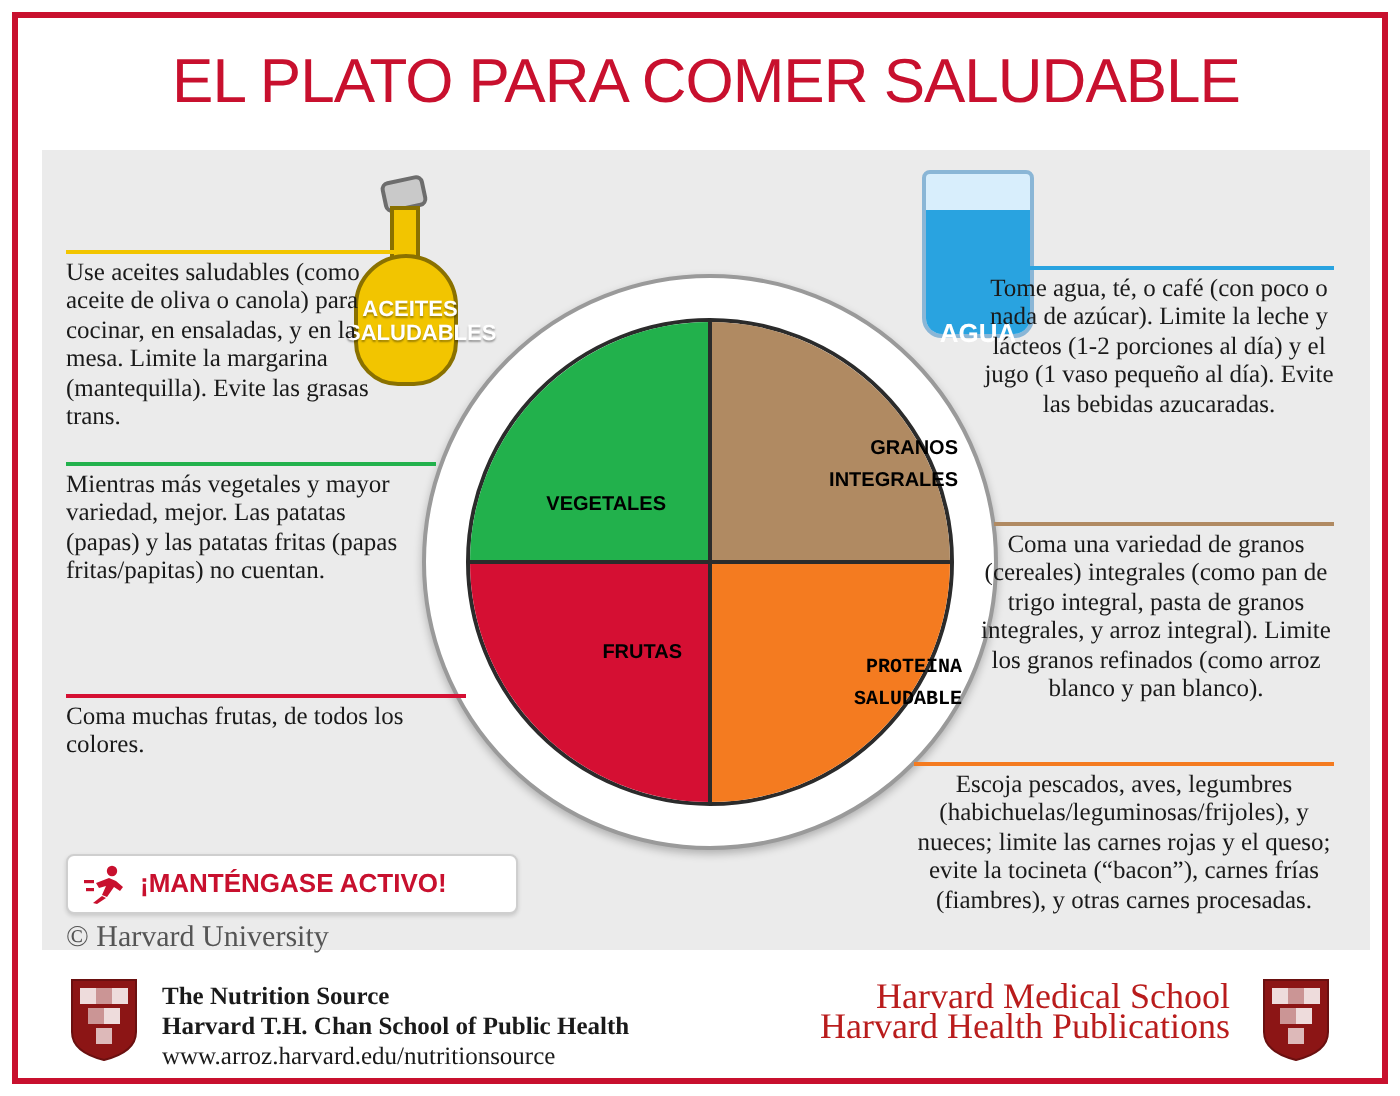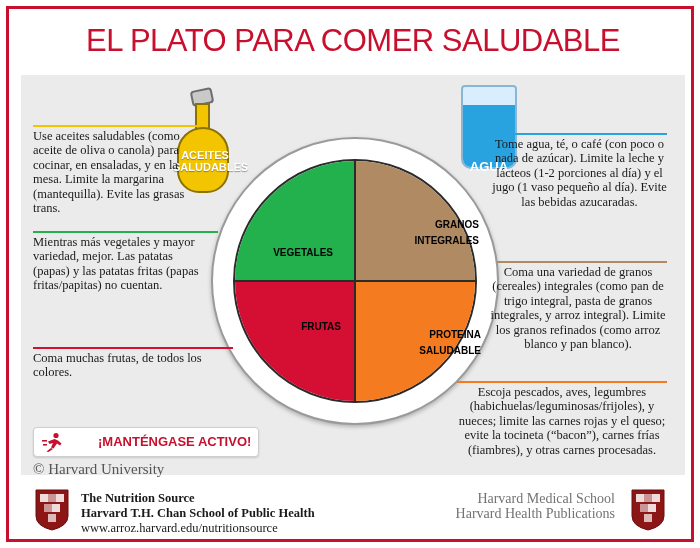--- a/index.html
+++ b/index.html
@@ -64,21 +64,21 @@
     font-weight:bold;
     color:#000000;
     font-size:10px;
     text-align:right;
     line-height:16px;
     width:110px;
   }
   .lbl-veg{left:12px;top:108px;}
   .lbl-gra{left:158px;top:80px;}
   .lbl-fru{left:20px;top:182px;}
-  .lbl-pro{left:160px;top:190px;}
+  .lbl-pro{left:160px;top:190px;font-family:Liberation Mono, monospace;}
 
   
   .oil{
     position:absolute;left:160px;top:78px;width:68px;height:110px;
   }
   .oil-body{
     position:absolute;left:8px;top:40px;width:52px;height:66px;
     background:#f2c500;
     border:2px solid #8a7100;
     border-radius:26px 26px 22px 22px;
@@ -143,40 +143,40 @@
     position:absolute;left:24px;top:418px;width:224px;height:28px;
     background:#ffffff;border:1px solid #cfcfcf;border-radius:4px;
     box-shadow:0 1px 2px rgba(0,0,0,0.15);
   }
   .runner{
     position:absolute;left:8px;top:4px;width:22px;height:20px;
   }
   .active-text{
     position:absolute;left:36px;top:6px;
     font-family:"Liberation Sans", sans-serif;
-    font-weight:bold;font-size:13px;color:#c8102e;margin-left:28px;
+    font-weight:bold;font-size:13px;color:#c8102e;
   }
   .copyright{
     position:absolute;left:24px;top:452px;
     font-size:15px;color:#555555;
   }
   
   .shield{
     position:absolute;width:34px;height:42px;
   }
   .shield svg{display:block;}
   .foot-left{
     position:absolute;left:72px;top:482px;
     font-size:12.5px;line-height:15px;color:#1a1a1a;
   }
   .foot-left .b{font-weight:bold;}
   .foot-right{
     position:absolute;right:76px;top:482px;
     text-align:right;
-    font-size:14px;line-height:15px;color:#737373;
+    font-size:18px;line-height:15px;color:#b91c1c;
   }
 </style>
 </head>
 <body>
 
 <div class="frame">
 
   <div class="title">EL PLATO PARA COMER SALUDABLE</div>
 
   <div class="graybox"></div>

